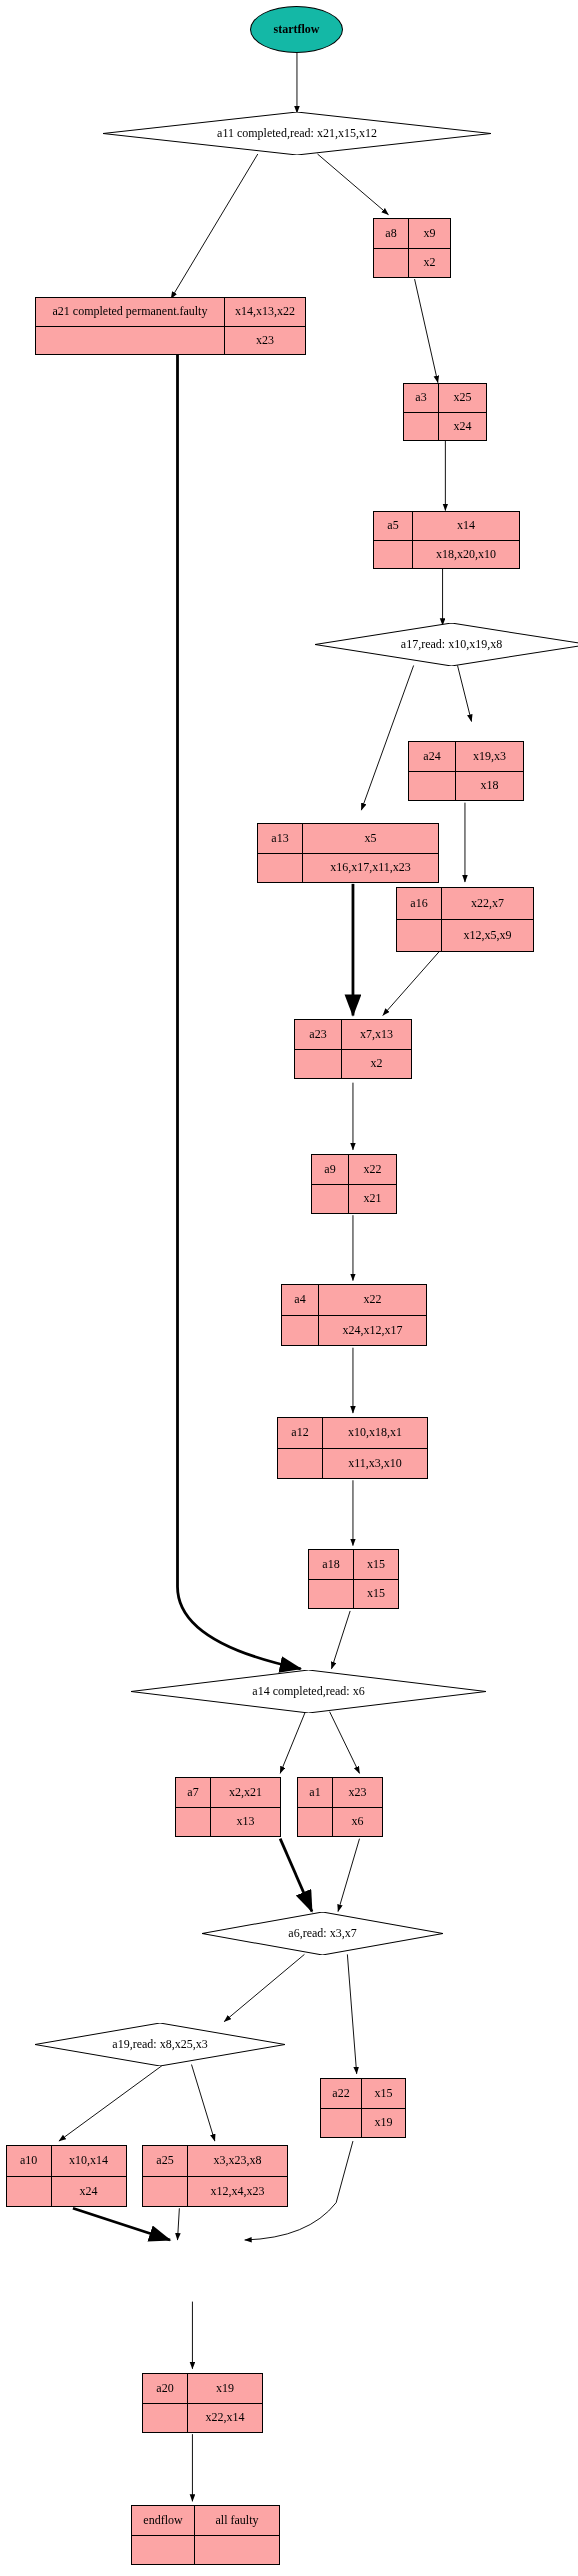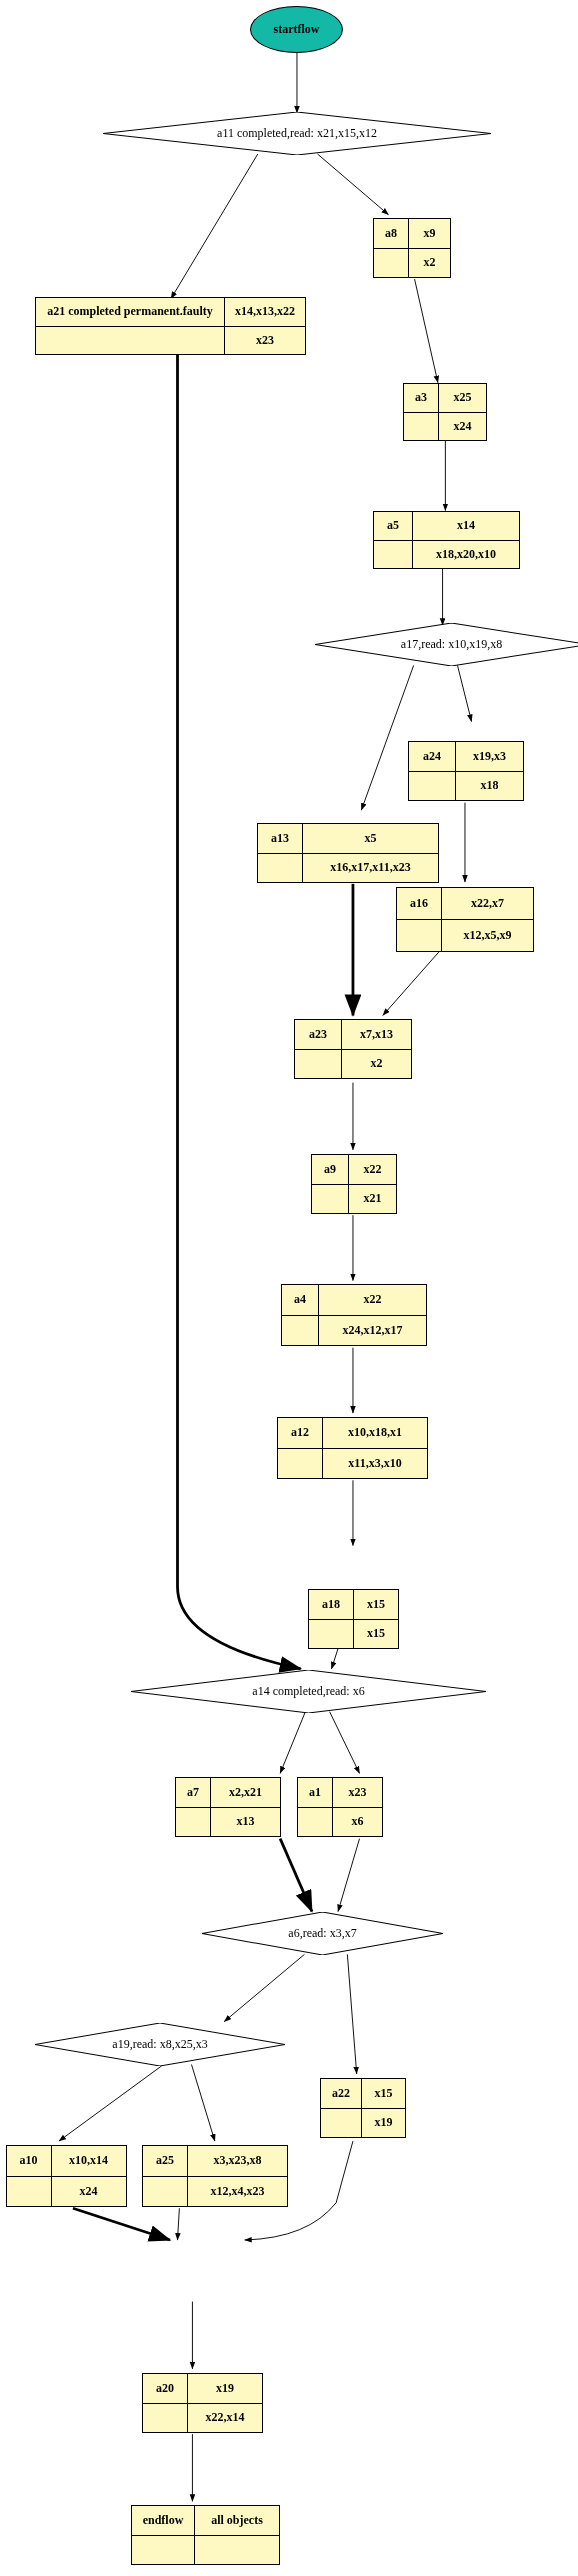--- a/index.html
+++ b/index.html
@@ -24,22 +24,22 @@
   .diamond{background:transparent;}
   .diamond svg{position:absolute;left:0;top:0;width:100%;height:100%;}
   .diamond .dlabel{
     position:absolute;left:0;top:0;width:100%;height:100%;
     display:flex;align-items:center;justify-content:center;
     font-size:12px;white-space:nowrap;
   }
 
   
   .record{
-    border:0.9px solid #000;background:#fef9c3;
-    display:flex;flex-direction:column;font-size:12px;font-weight:bold;
+    border:0.9px solid #000;background:#fca5a5;
+    display:flex;flex-direction:column;font-size:12px;
   }
   .record .rrow{display:flex;flex:1 1 0;min-height:0;}
   .record .rrow + .rrow{border-top:0.9px solid #000;}
   .record .cleft{
     display:flex;align-items:center;justify-content:center;
     border-right:0.9px solid #000;box-sizing:border-box;white-space:nowrap;
   }
   .record .cright{
     flex:1 1 auto;display:flex;align-items:center;justify-content:center;
     white-space:nowrap;
@@ -258,21 +258,21 @@
     <div class="rrow">
       <div class="cleft" style="width:45px;">a12</div>
       <div class="cright">x10,x18,x1</div>
     </div>
     <div class="rrow">
       <div class="cleft" style="width:45px;"></div>
       <div class="cright">x11,x3,x10</div>
     </div>
   </div>
 
-  <div class="node record twocol" style="left:308px;top:1549px;width:91px;height:60px;margin-top:40px;">
+  <div class="node record twocol" style="left:308px;top:1549px;width:91px;height:60px;">
     <div class="rrow">
       <div class="cleft" style="width:45px;">a18</div>
       <div class="cright">x15</div>
     </div>
     <div class="rrow">
       <div class="cleft" style="width:45px;"></div>
       <div class="cright">x15</div>
     </div>
   </div>
 
@@ -360,21 +360,21 @@
     </div>
     <div class="rrow">
       <div class="cleft" style="width:45px;"></div>
       <div class="cright">x22,x14</div>
     </div>
   </div>
 
   <div class="node record w-end" style="left:131px;top:2505px;width:149px;height:60px;">
     <div class="rrow">
       <div class="cleft" style="width:63px;">endflow</div>
-      <div class="cright">all objects</div>
+      <div class="cright">all faulty</div>
     </div>
     <div class="rrow">
       <div class="cleft" style="width:63px;"></div>
       <div class="cright"></div>
     </div>
   </div>
 
 </div>
 
 

